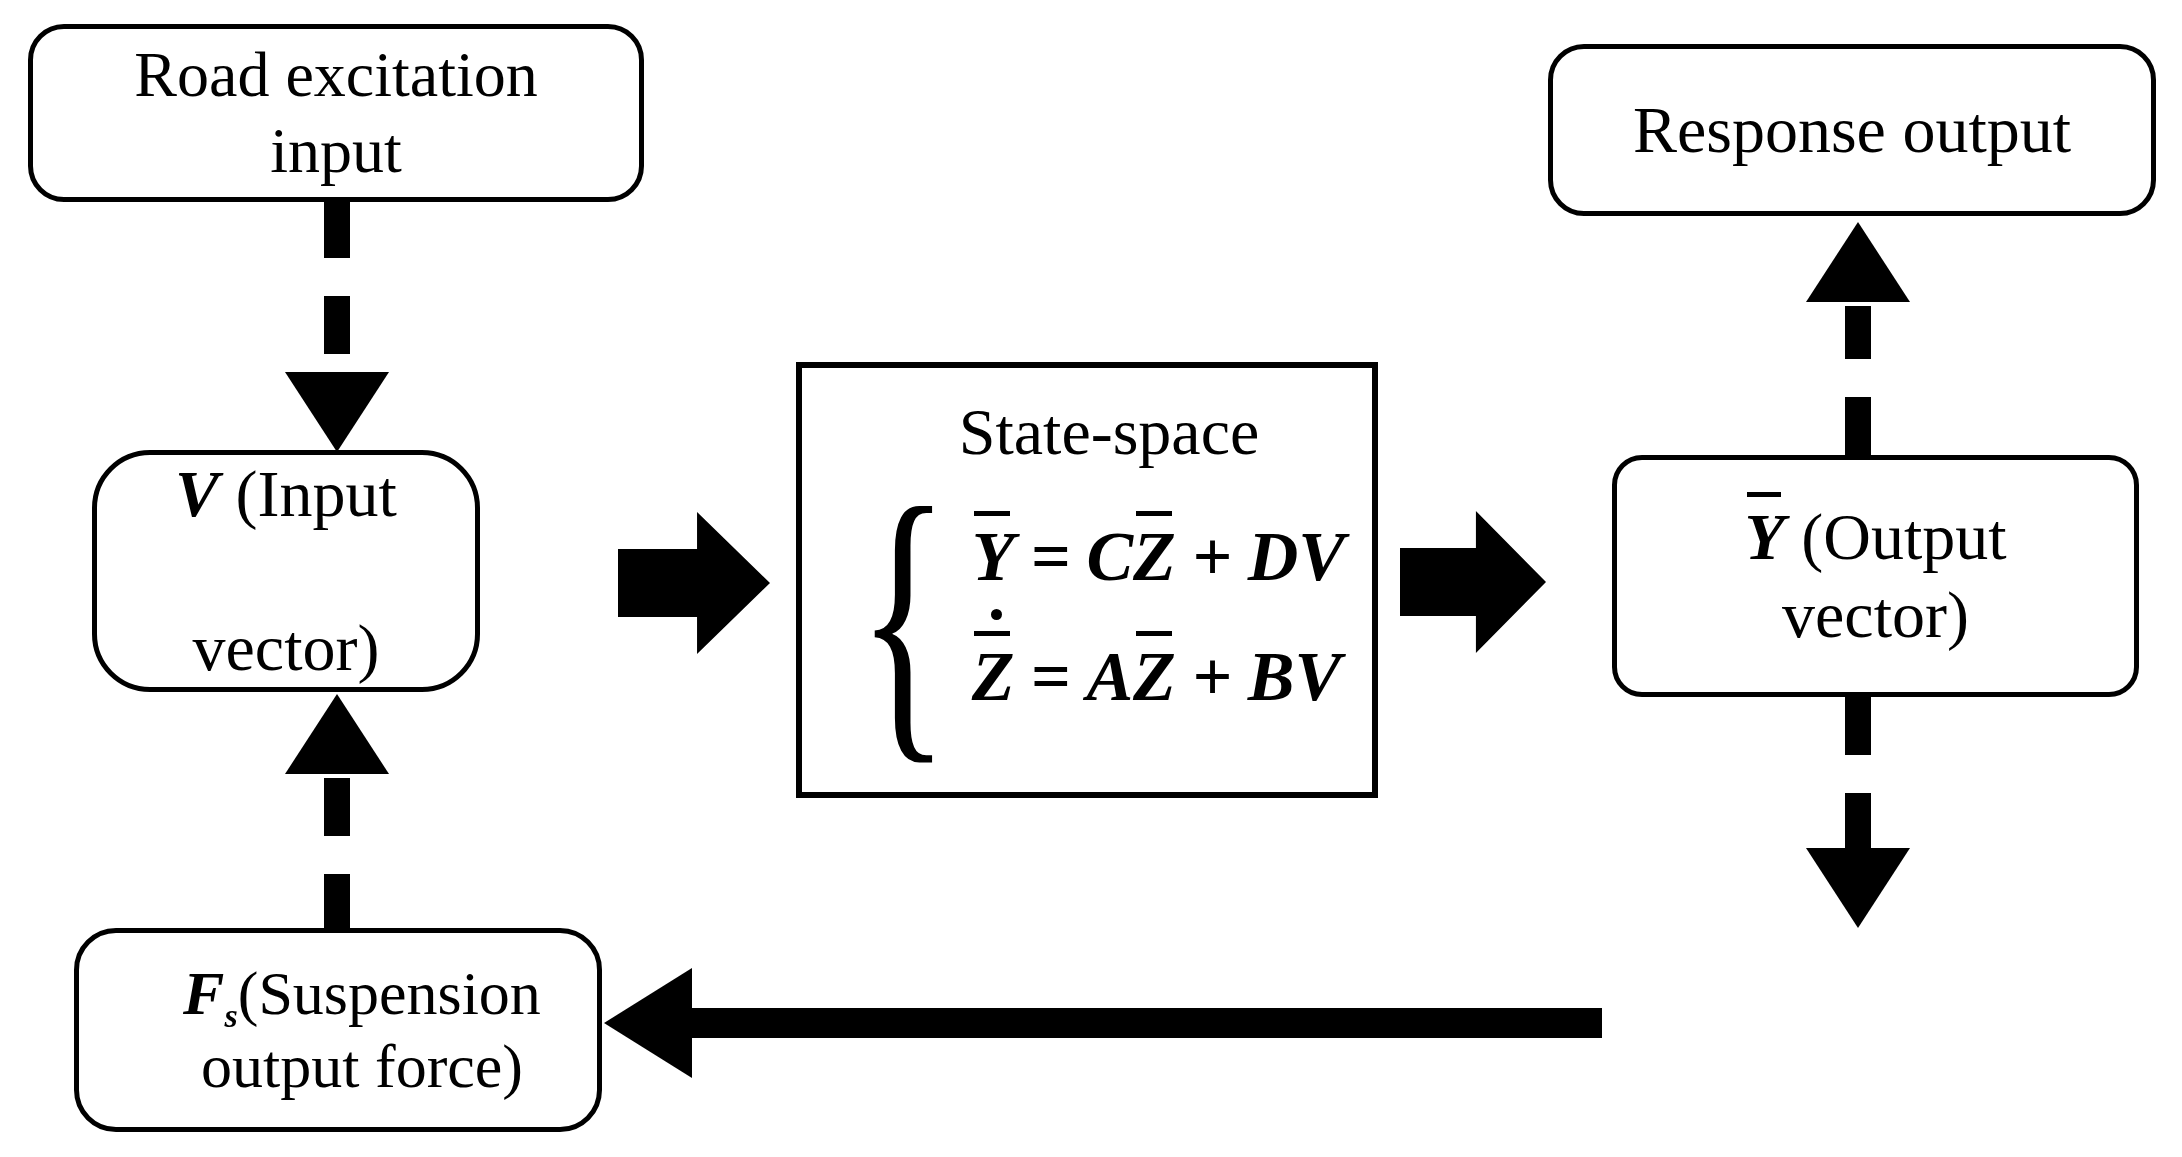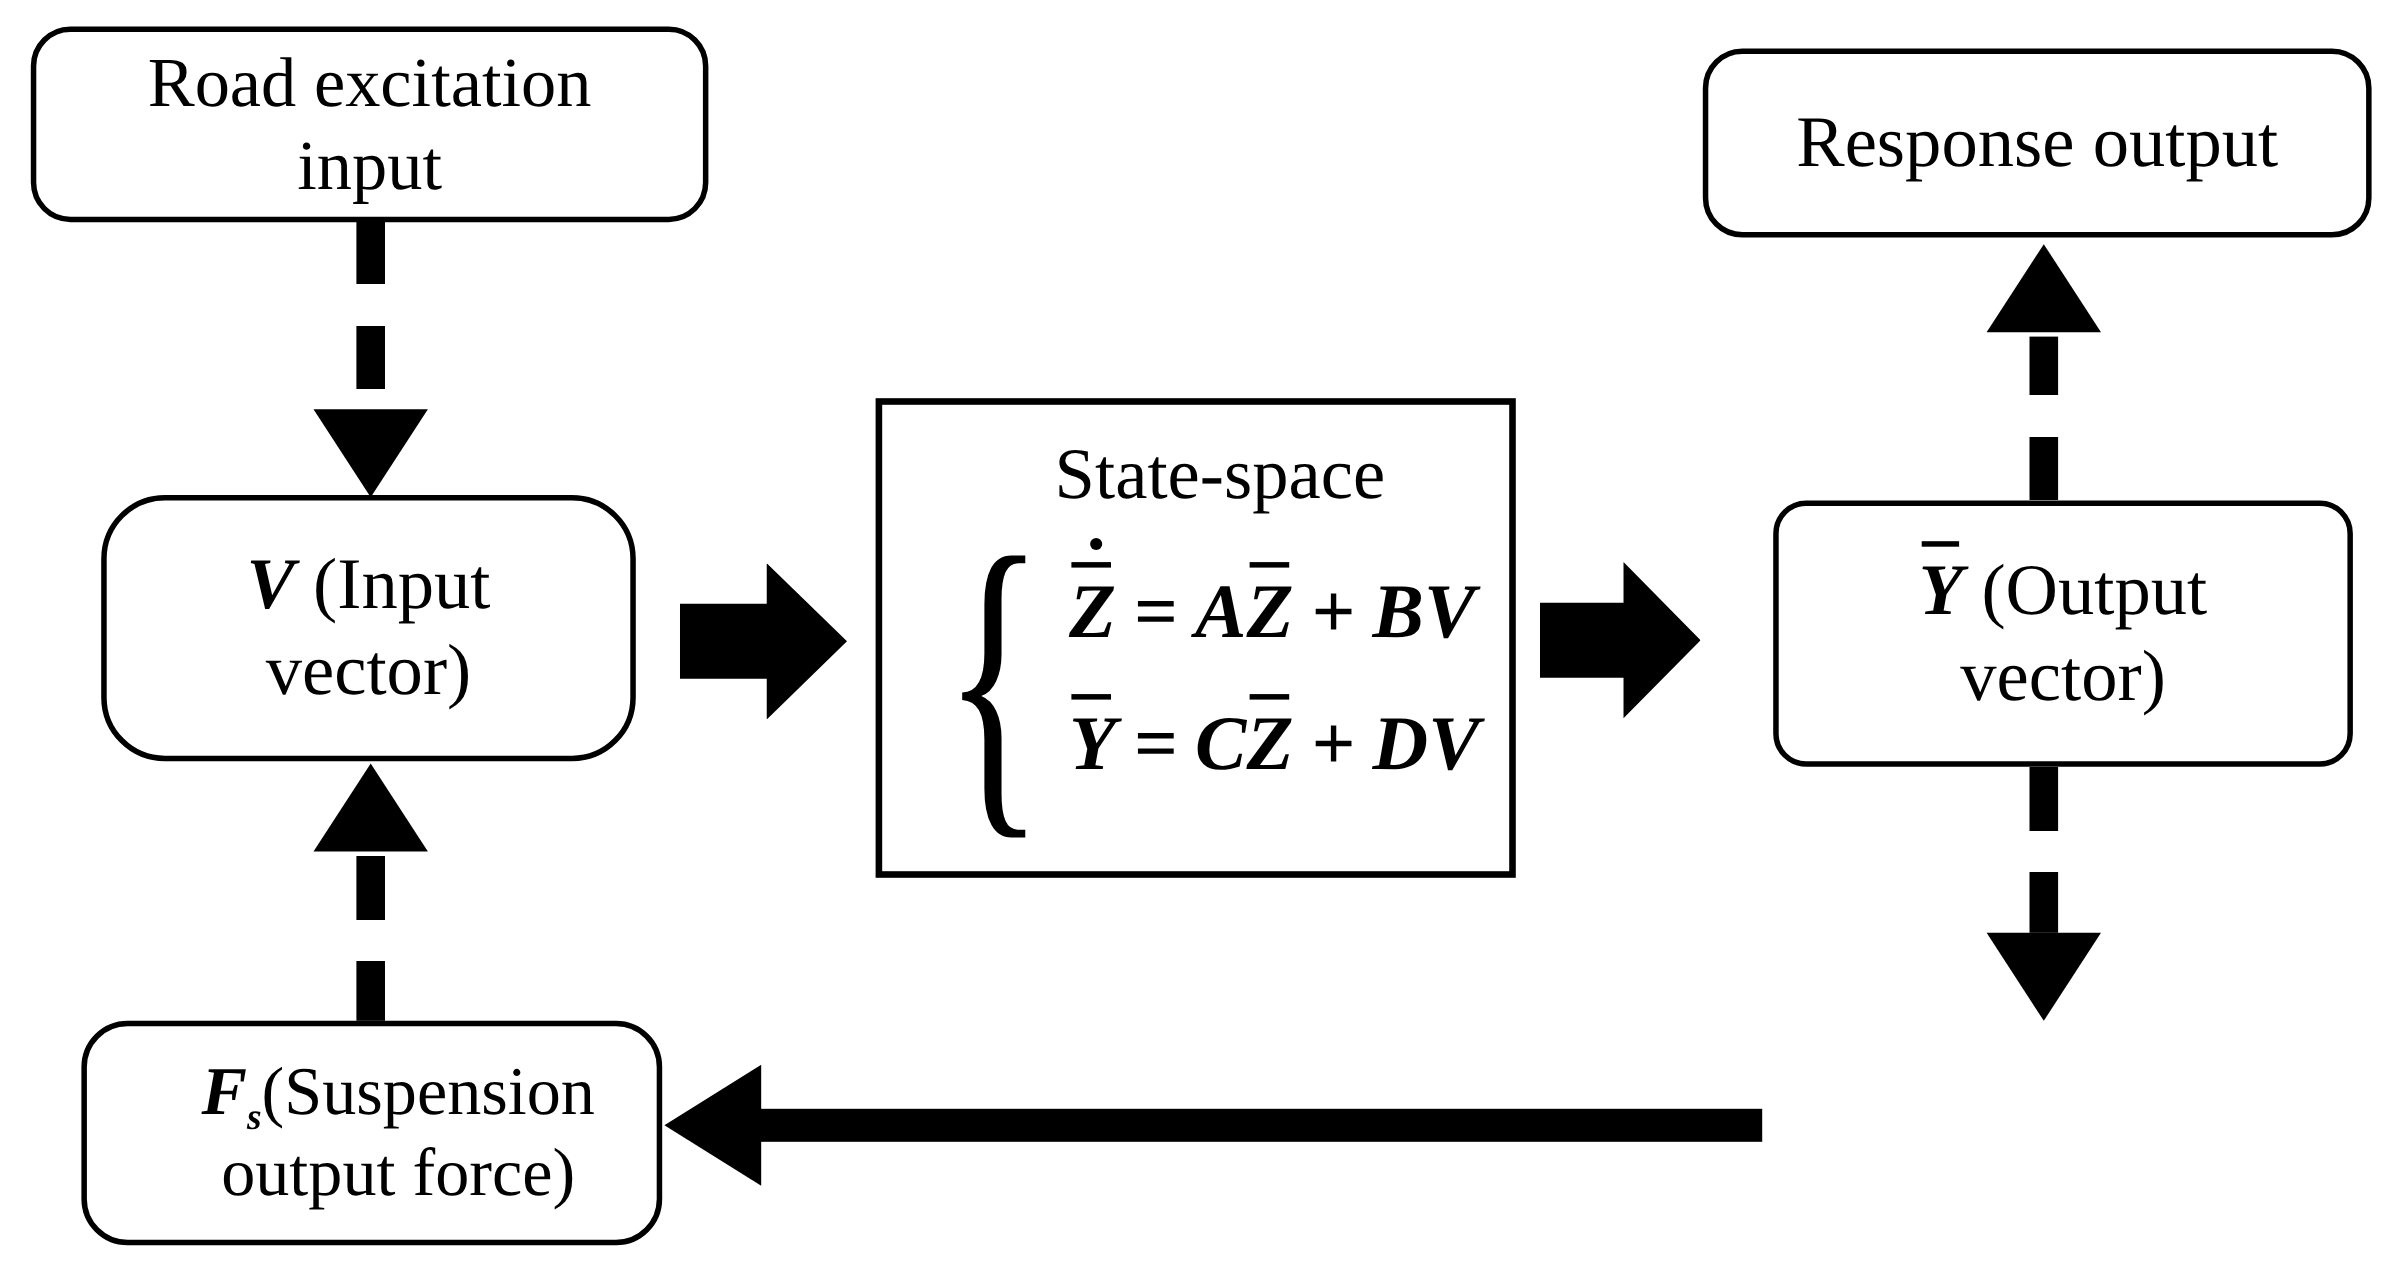--- a/index.html
+++ b/index.html
@@ -54,32 +54,32 @@
 
   <div class="node f66" style="left:1548px; top:44px; width:608px; height:172px; border-radius:36px;">
     <span class="ln">Response output</span>
   </div>
 
   <div class="node f64" style="left:28px; top:24px; width:616px; height:178px; border-radius:36px;">
     <span class="ln">Road excitation</span>
     <span class="ln">input</span>
   </div>
 
-  <div class="node f66" style="left:92px; top:450px; width:486px; height:242px; border-radius:58px;">
+  <div class="node f66" style="left:92px; top:450px; width:388px; height:242px; border-radius:58px;justify-content:space-between;">
     <span class="ln"><span class="vvar">V</span><span> (Input</span></span>
     <span class="ln">vector)</span>
   </div>
 
   <div class="ssbox" style="left:796px; top:362px; width:582px; height:436px;">
     <div class="ss-title">State-space</div>
     <div class="eq-wrap">
       <span class="brace">{</span>
       <span class="eqs">
+        <span class="eq"><span class="ovl">Y</span><span class="op">=</span><span>C</span><span class="ovl">Z</span><span class="op">+</span><span>D</span><span>V</span></span>
         <span class="eq"><span class="ovl dotted">Z</span><span class="op">=</span><span>A</span><span class="ovl">Z</span><span class="op">+</span><span>B</span><span>V</span></span>
-        <span class="eq"><span class="ovl">Y</span><span class="op">=</span><span>C</span><span class="ovl">Z</span><span class="op">+</span><span>D</span><span>V</span></span>
       </span>
     </div>
   </div>
 
   <div class="node f66" style="left:1612px; top:455px; width:527px; height:242px; border-radius:30px;">
     <span class="ln"><span class="vvar ovl">Y</span><span> (Output</span></span>
     <span class="ln">vector)</span>
   </div>
 
 

